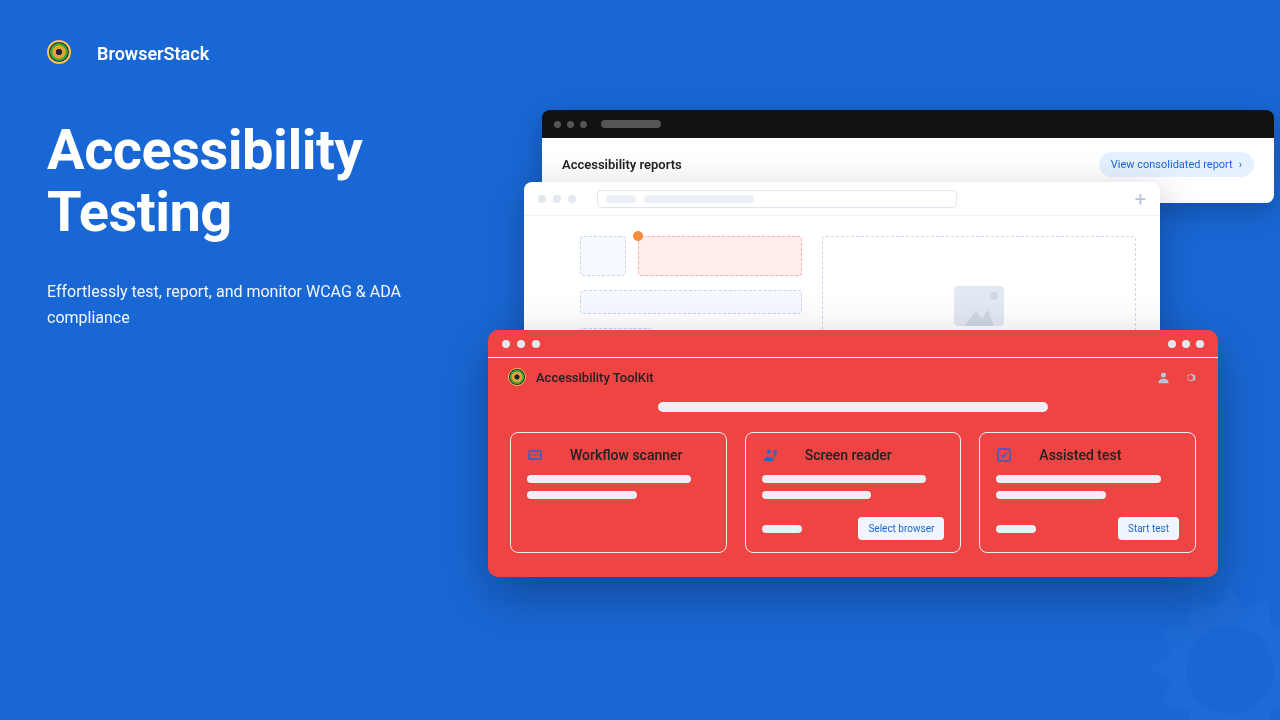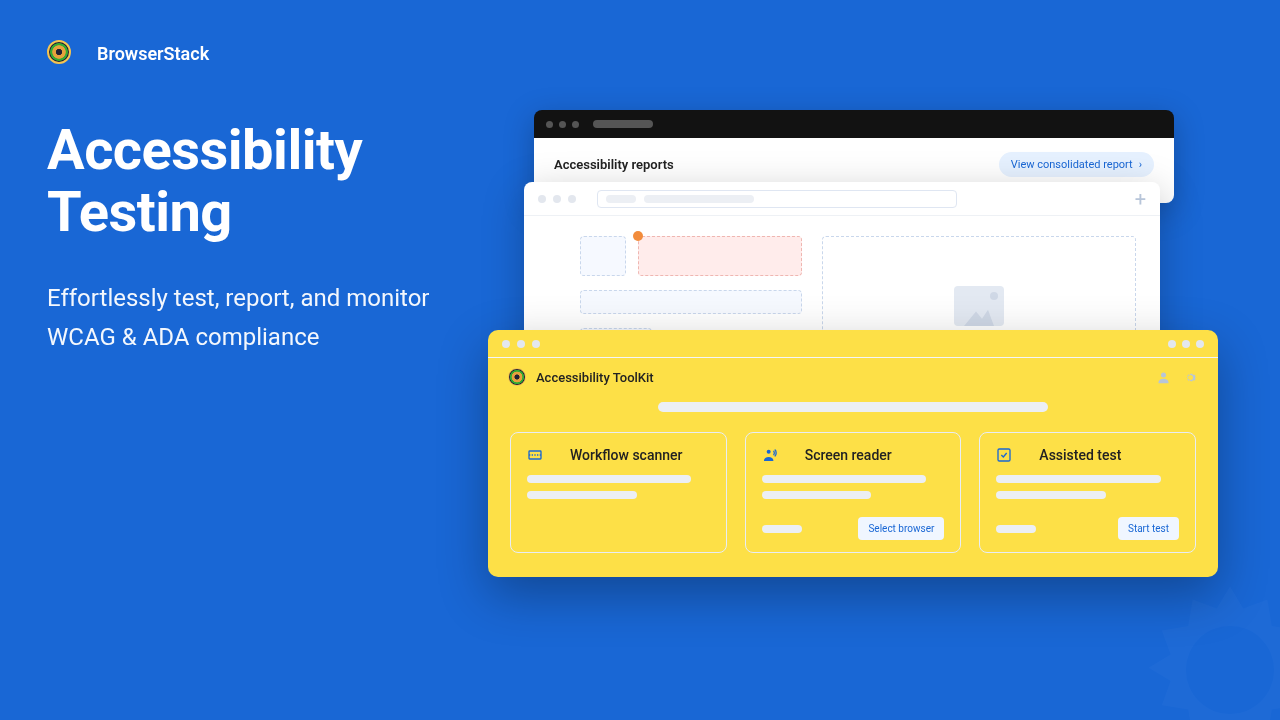--- a/index.html
+++ b/index.html
@@ -42,34 +42,34 @@
     color: #fff;
   }
   .hero h1 {
     font-size: 56px;
     font-weight: 700;
     line-height: 1.1;
     margin-bottom: 36px;
     letter-spacing: -0.5px;
   }
   .hero p {
-    font-size: 24px;
+    font-size: 16px;
     line-height: 1.6;
     font-weight: 400;
     color: rgba(255,255,255,0.95);
   }
 
   
   .stack { position: absolute; top: 110px; left: 530px; }
 
   
   .win-back {
     position: absolute;
-    top: 0; left: 4px;
-    width: 640px;
+    top: 0; left: 12px;
+    width: 732px;
     border-radius: 8px;
     overflow: hidden;
     box-shadow: 0 8px 30px rgba(0,0,0,0.25);
   }
   .win-back .titlebar {
     background: #121212;
     height: 28px;
     display: flex; align-items: center;
     padding: 0 12px; gap: 6px;
   }
@@ -164,21 +164,21 @@
     content: "";
     position: absolute; top: 6px; right: 6px;
     width: 8px; height: 8px; border-radius: 50%; background: #cfd8e6;
   }
 
   
   .win-front {
     position: absolute;
     top: 220px; left: -42px;
     width: 730px;
-    background: #fde047;
+    background: #ef4444;
     border-radius: 10px;
     box-shadow: 0 18px 50px rgba(0,0,0,0.3);
   }
   .win-front .chrome {
     height: 28px;
     display: flex; align-items: center; padding: 0 14px; gap: 7px;
     border-bottom: 1px solid #f3f5f9;
   }
   .win-front .chrome .wdot { width: 8px; height: 8px; border-radius: 50%; background: #e3e7ee; }
   .win-front .chrome .rdots { margin-left: auto; display: flex; gap: 6px; }

